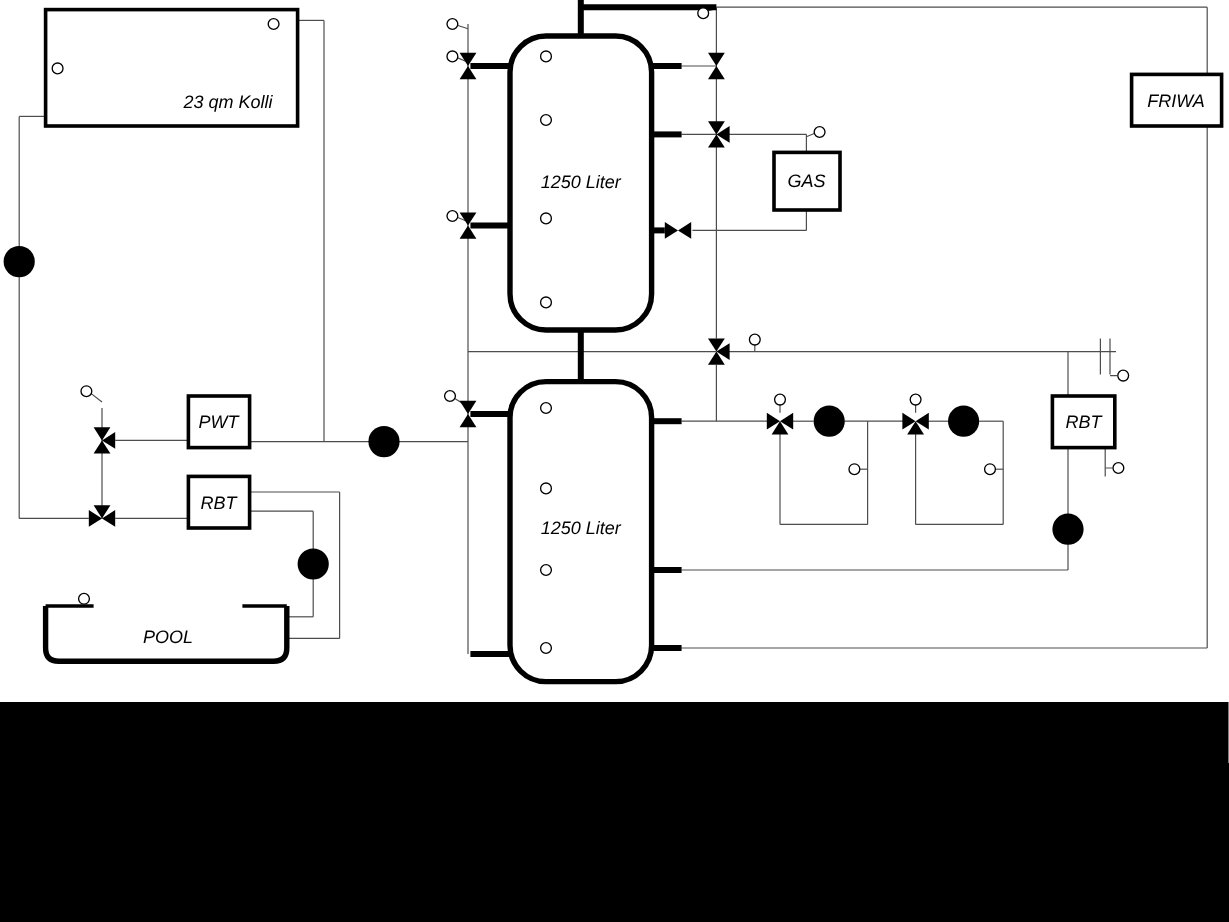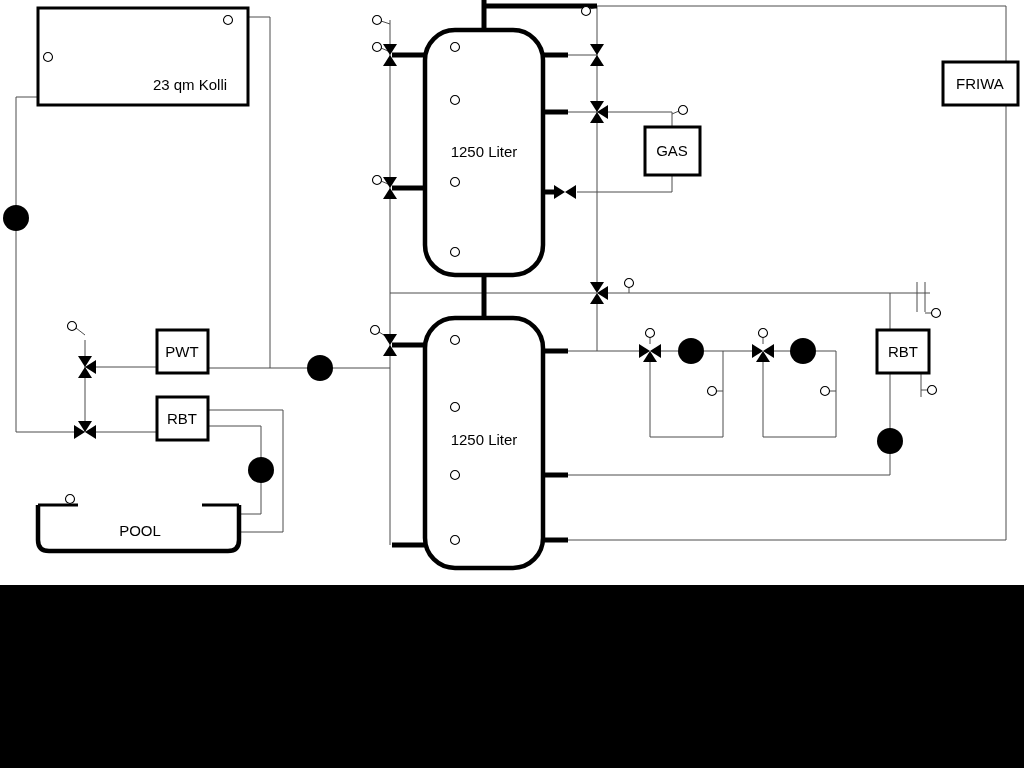--- a/index.html
+++ b/index.html
@@ -1,16 +1,16 @@
 <!DOCTYPE html>
 <html><head>
 <meta charset="utf-8">
 <style>
   html,body{margin:0;padding:0;background:#fff;}
-  .stage{position:relative;width:1024px;height:768px;background:#ffffff;overflow:hidden;}
+  .stage{position:relative;width:1024px;height:768px;background:#ffffff;overflow:hidden;font-style:italic;}
   svg{display:block;}
   .p{stroke:#4d4d4d;stroke-width:1;fill:none;}
   .pk{stroke:#000;stroke-width:5;fill:none;}
   .pm{stroke:#000;stroke-width:3;fill:none;}
   .box{fill:#fff;stroke:#000;stroke-width:3;}
   .tank{fill:#fff;stroke:#000;stroke-width:4.5;}
   .pool{fill:none;stroke:#000;stroke-width:4.5;}
   .lbl{font-family:"Liberation Sans",sans-serif;font-size:15px;fill:#000;}
   .sensor circle{fill:#fff;stroke:#000;stroke-width:1.1;}
   .footer{position:absolute;left:0;top:585px;width:1024px;height:183px;background:#000;}

